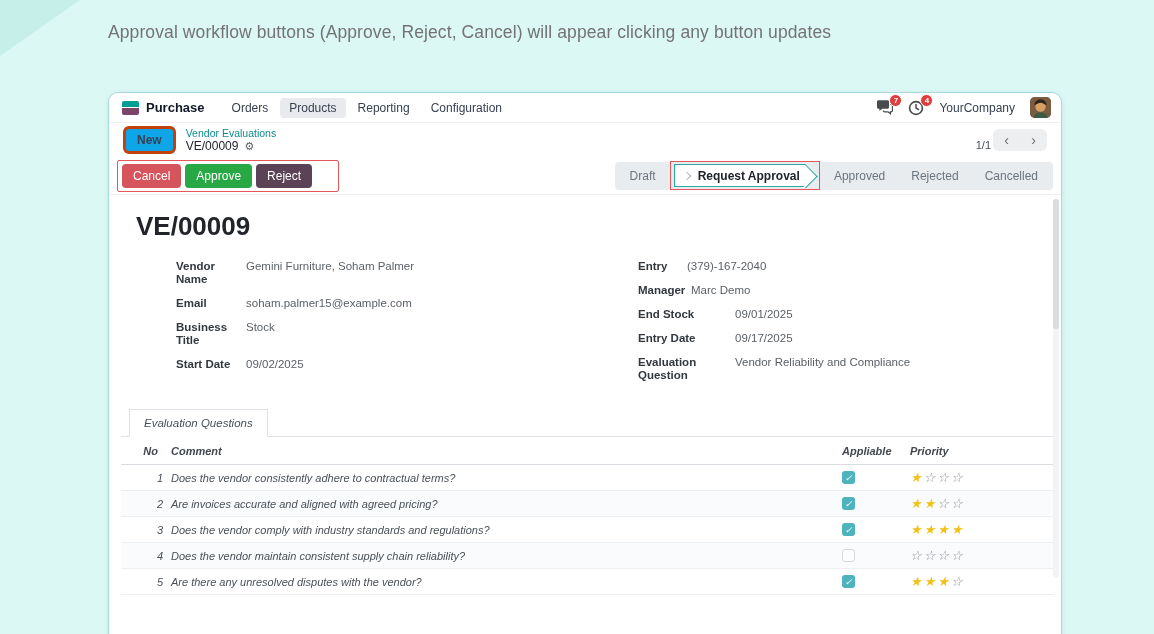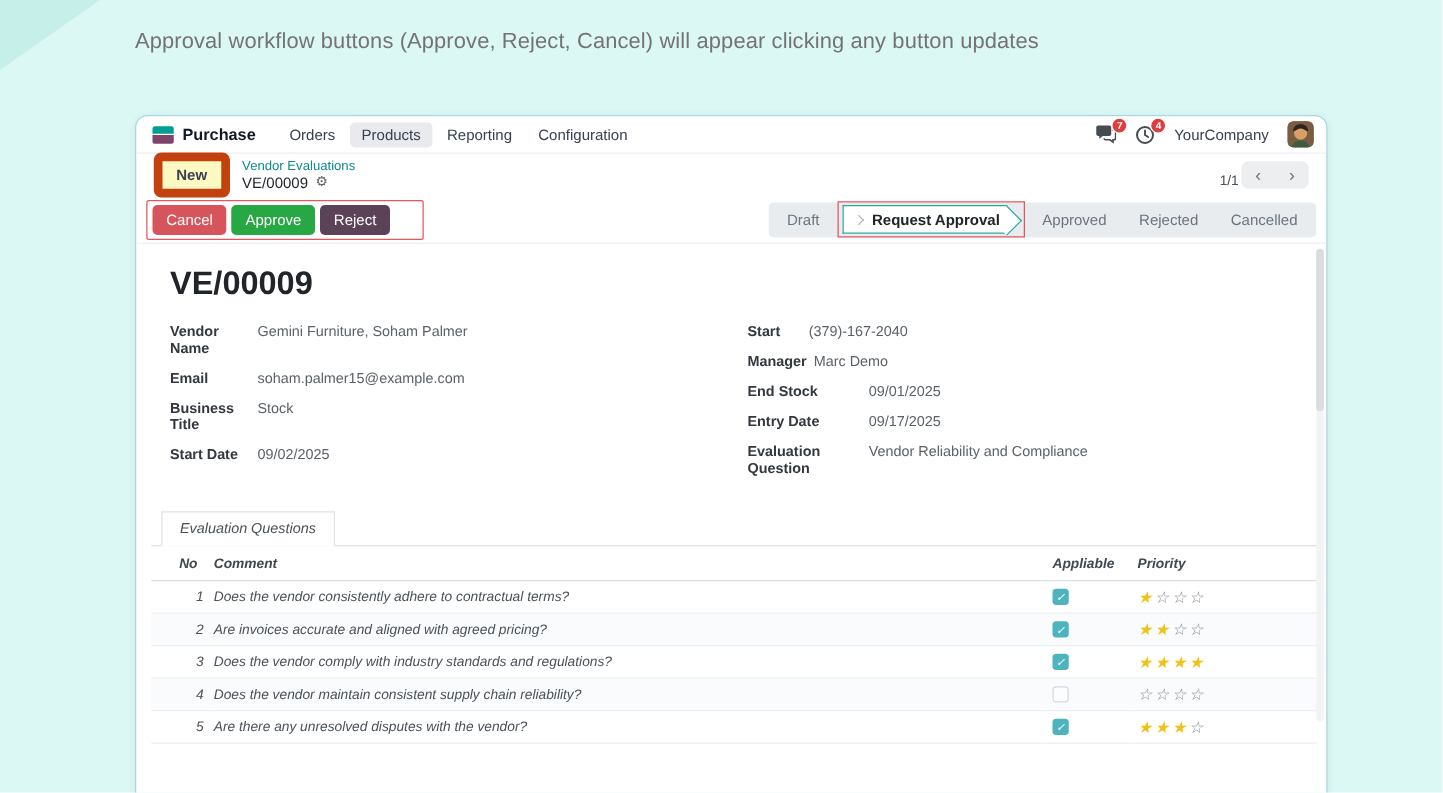--- a/index.html
+++ b/index.html
@@ -31,21 +31,21 @@
   .nav-right{margin-left:auto;display:flex;align-items:center;gap:15px;}
   .icon-wrap{position:relative;display:flex;}
   .badge{position:absolute;top:-6px;right:-9px;background:var(--badge-red,#e03e3e);color:#fff;
     font-size:8px;font-weight:700;min-width:13px;height:13px;border-radius:7px;
     display:flex;align-items:center;justify-content:center;padding:0 2px;border:1.5px solid #fff;}
   .company{font-size:12px;color:#374151;}
   .avatar{width:21px;height:21px;border-radius:5px;overflow:hidden;background:#6b4f3a;flex-shrink:0;}
 
   
   .control-panel{height:34px;display:flex;align-items:center;padding:0 14px;}
-  .new-btn{font-size:12px;font-weight:600;color:#374151;background:#fef9c3;border:7px solid #c2410c;
+  .new-btn{font-size:12px;font-weight:600;color:#374151;background:#0ea5e9;border:3px solid #c2410c;
     border-radius:6px;padding:4px 11px;cursor:pointer;}
   .bc{margin-left:10px;display:flex;flex-direction:column;line-height:1.2;}
   .bc-link{font-size:10.5px;color:var(--accent-teal,#0e8b8f);cursor:pointer;}
   .bc-current{font-size:12px;color:#212529;display:flex;gap:6px;align-items:center;}
   .gear{font-size:11px;color:#5f6569;cursor:pointer;}
   .pager{margin-left:auto;display:flex;align-items:flex-end;gap:2px;}
   .pager-count{font-size:11px;color:#495057;}
   .pager-btns{display:flex;background:#eceef0;border-radius:6px;overflow:hidden;}
   .pager-btn{width:27px;height:22px;display:flex;align-items:center;justify-content:center;
     color:#6a7076;font-size:14px;cursor:pointer;background:none;border:none;}
@@ -71,21 +71,21 @@
     border-right:1px solid var(--status-active-border,#2aa8a2);transform:rotate(45deg);}
   .status-arrow .chev{width:6px;height:6px;border-top:1.6px solid #aeb5bb;border-right:1.6px solid #aeb5bb;
     transform:rotate(45deg);margin-right:8px;position:relative;z-index:2;}
   .status-arrow .lbl{font-size:12px;font-weight:600;color:#212529;position:relative;z-index:2;white-space:nowrap;}
 
   
   .sheet{padding:10px 7px 0 12px;position:relative;}
   .rec-title{font-size:26px;font-weight:600;color:#212529;margin:6px 0 18px 15px;}
   .fields{display:grid;grid-template-columns:462px 1fr;margin-left:15px;}
   .fcol{display:flex;flex-direction:column;gap:11px;}
-  .frow{display:flex;font-size:11.5px;line-height:13px;}
+  .frow{display:flex;font-size:11.5px;line-height:13px;margin-left:40px;}
   .flabel{font-weight:700;color:#32383e;flex-shrink:0;}
   .fcol.left .flabel{width:70px;}
   .fcol.right .flabel{width:97px;}
   .fcol.right .frow:nth-child(1) .flabel{width:49px;}
   .fcol.right .frow:nth-child(2) .flabel{width:53px;}
   .fvalue{color:#5b6167;}
 
   .notebook{margin-top:26px;font-style:italic;}
   .tabs{display:flex;border-bottom:1px solid #dee2e6;padding-left:8px;}
   .tab{font-size:11.5px;color:#495057;padding:7px 14px;border:1px solid #dee2e6;border-bottom:1px solid #fff;
@@ -214,21 +214,21 @@
     <span class="flabel">Business Title</span>
     <span class="fvalue">Stock</span>
   </div>
           <div class="frow">
     <span class="flabel">Start Date</span>
     <span class="fvalue">09/02/2025</span>
   </div>
         </div>
       <div class="fcol right">
           <div class="frow">
-    <span class="flabel">Start</span>
+    <span class="flabel">Entry</span>
     <span class="fvalue">(379)-167-2040</span>
   </div>
           <div class="frow">
     <span class="flabel">Manager</span>
     <span class="fvalue">Marc Demo</span>
   </div>
           <div class="frow">
     <span class="flabel">End Stock</span>
     <span class="fvalue">09/01/2025</span>
   </div>

